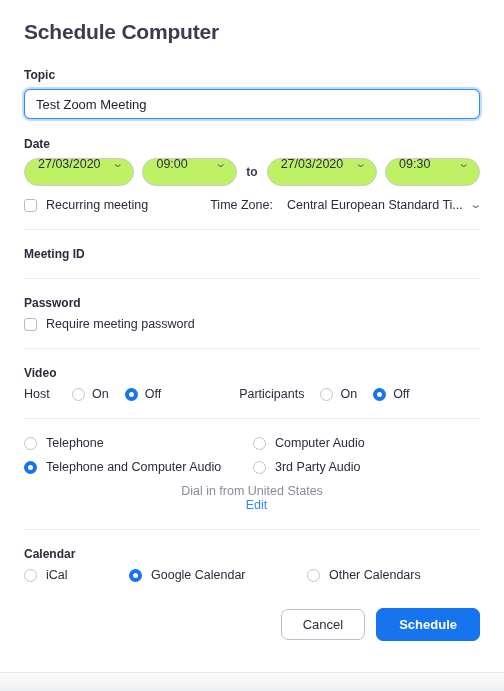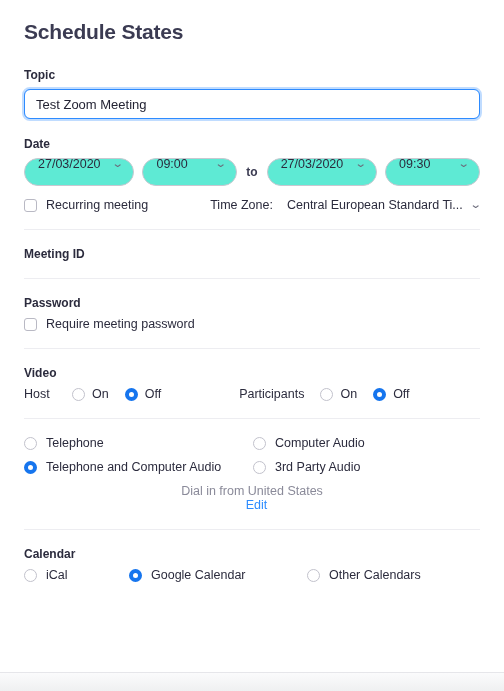--- a/index.html
+++ b/index.html
@@ -62,21 +62,21 @@
   .date-block { margin-top: 18px; }
   .date-row {
     display: flex;
     align-items: center;
     gap: 8px;
   }
   .pill {
     height: 28px;
     border: 1px solid #c8c8d0;
     border-radius: 14px;
-    background: #5eead4;
+    background: #bef264;
     display: flex;
     align-items: center;
     justify-content: space-between;
     padding: 0 11px 16px 13px;
     font-size: 12.5px;
     color: #2b2b3d;
     box-sizing: border-box;
     cursor: pointer;
   }
   .pill.date { width: 113px; }
@@ -253,21 +253,21 @@
     border-top: 1px solid #e6e6ea;
     flex: none;
   }
 </style>
 </head>
 <body>
 
 <div class="dialog">
   <div class="content">
 
-    <div class="page-title">Schedule States</div>
+    <div class="page-title">Schedule Computer</div>
 
     <div class="topic-block">
       <div class="section-label">Topic</div>
       <input class="topic-input" type="text" value="Test Zoom Meeting" style="">
     </div>
 
     <div class="date-block">
       <div class="section-label">Date</div>
       <div class="date-row">
         <div class="pill date">
@@ -387,16 +387,20 @@
           <span class="rb checked"></span>
           <span>Google Calendar</span>
         </div>
         <div class="radio-row">
           <span class="rb"></span>
           <span>Other Calendars</span>
         </div>
       </div>
     </div>
 
+    <div class="btn-row">
+      <button class="btn btn-cancel">Cancel</button>
+      <button class="btn btn-schedule">Schedule</button>
+    </div>
 
   </div>
   <div class="footer-strip"></div>
 </div>
 
 </body></html>

